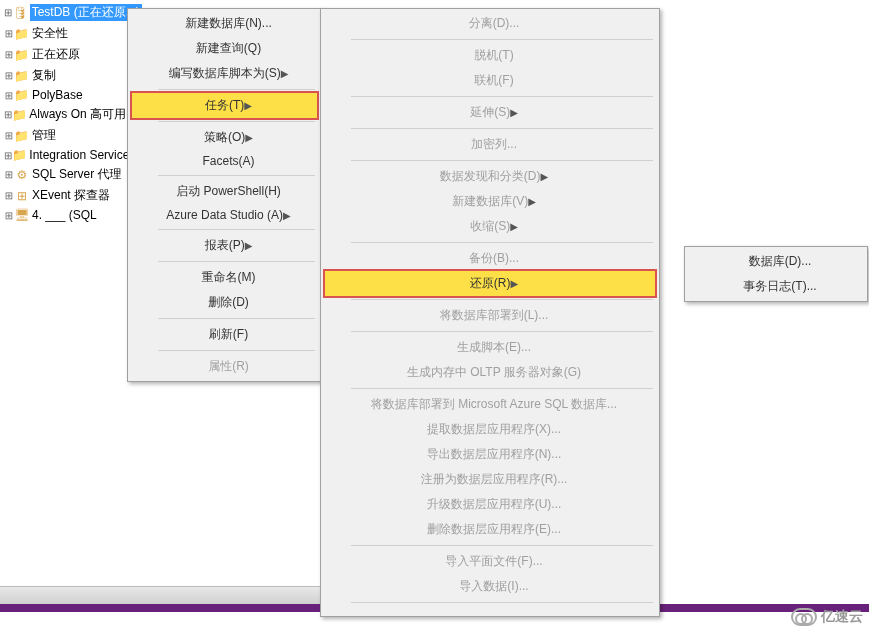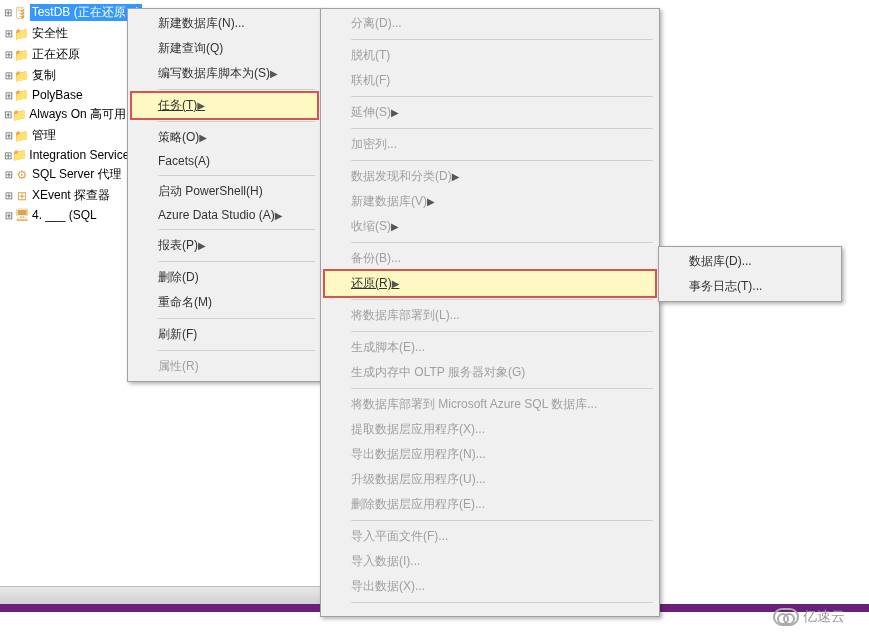--- a/index.html
+++ b/index.html
@@ -9,31 +9,31 @@
     .tree-item { display: flex; align-items: center; padding: 2px 4px; cursor: pointer; white-space: nowrap; }
     .tree-item .expand { width: 10px; text-align: center; color: #666; font-size: 10px; }
     .tree-item .icon { width: 16px; height: 14px; margin-right: 2px; display: inline-flex; align-items: center; justify-content: center; }
     .tree-item .label { white-space: nowrap; }
     .tree-item.selected { background: #fff; }
     .tree-item.selected .label { background: #3399ff; color: #fff; padding: 0 2px; }
     .folder-icon { color: #d9a64e; font-size: 12px; }
     .db-icon { color: #d9a64e; font-size: 12px; }
     
     .context-menu { position: absolute; background: #f0f0f0; border: 1px solid #a0a0a0; box-shadow: 2px 2px 4px rgba(0,0,0,0.3); min-width: 180px; padding: 2px; }
-    .menu-item { display: flex; align-items: center; justify-content: flex-start; padding: 4px 20px 4px 28px; cursor: pointer; color: #333; position: relative; }
+    .menu-item { display: flex; align-items: center; justify-content: center; padding: 4px 20px 4px 28px; cursor: pointer; color: #333; position: relative; }
     .menu-item.disabled { color: #a0a0a0; }
     .menu-item .arrow { font-size: 10px; color: #555; }
-    .menu-item.highlighted { background: #fef9c3; border: 2px solid #d9534f; margin: -2px 0; padding: 4px 18px 4px 26px; text-decoration: underline; }
+    .menu-item.highlighted { background: #fde047; border: 2px solid #d9534f; margin: -2px 0; padding: 4px 18px 4px 26px; }
     .menu-sep { height: 1px; background: #d0d0d0; margin: 3px 4px 3px 28px; }
     
     #menu1 { left: 127px; top: 8px; width: 195px; }
     #menu2 { left: 320px; top: 8px; width: 340px; }
-    #menu3 { left: 658px; top: 246px; width: 184px; }
-    
-    .watermark { position: absolute; right: 24px; bottom: 8px; display: flex; align-items: center; gap: 4px; color: #999; font-size: 14px; font-weight: normal; }
+    #menu3 { left: 684px; top: 246px; width: 184px; }
+    
+    .watermark { position: absolute; right: 6px; bottom: 8px; display: flex; align-items: center; gap: 4px; color: #999; font-size: 14px; font-weight: bold; }
     .watermark .logo { width: 26px; height: 18px; border: 2px solid #aaa; border-radius: 10px; position: relative; }
     .watermark .logo::before, .watermark .logo::after { content: ''; position: absolute; width: 8px; height: 8px; border: 2px solid #aaa; border-radius: 50%; top: 3px; }
     .watermark .logo::before { left: 2px; }
     .watermark .logo::after { right: 2px; }
     
     .purple-bar { position: absolute; left: 0; bottom: 22px; width: 100%; height: 8px; background: #68217a; }
     .gray-edge { position: absolute; left: 0; bottom: 30px; width: 320px; height: 18px; background: linear-gradient(#e8e8e8, #d0d0d0); border-top: 1px solid #bbb; }
   </style>
 </head>
 <body>
@@ -133,24 +133,24 @@
       <span>Azure Data Studio (A)</span>
       <span class="arrow">▶</span>
     </div>
     <div class="menu-sep"></div>
     <div class="menu-item">
       <span>报表(P)</span>
       <span class="arrow">▶</span>
     </div>
     <div class="menu-sep"></div>
     <div class="menu-item">
+      <span>重命名(M)</span>
+    </div>
+    <div class="menu-item">
       <span>删除(D)</span>
-    </div>
-    <div class="menu-item">
-      <span>重命名(M)</span>
     </div>
     <div class="menu-sep"></div>
     <div class="menu-item">
       <span>刷新(F)</span>
     </div>
     <div class="menu-sep"></div>
     <div class="menu-item disabled">
       <span>属性(R)</span>
     </div>
   </div>
@@ -210,34 +210,34 @@
     <div class="menu-item disabled">
       <span>将数据库部署到 Microsoft Azure SQL 数据库...</span>
     </div>
     <div class="menu-item disabled">
       <span>提取数据层应用程序(X)...</span>
     </div>
     <div class="menu-item disabled">
       <span>导出数据层应用程序(N)...</span>
     </div>
     <div class="menu-item disabled">
+      <span>注册为数据层应用程序(R)...</span>
+    </div>
+    <div class="menu-item disabled">
       <span>升级数据层应用程序(U)...</span>
     </div>
     <div class="menu-item disabled">
       <span>删除数据层应用程序(E)...</span>
     </div>
     <div class="menu-sep"></div>
     <div class="menu-item disabled">
       <span>导入平面文件(F)...</span>
     </div>
     <div class="menu-item disabled">
       <span>导入数据(I)...</span>
-    </div>
-    <div class="menu-item disabled">
-      <span>导出数据(X)...</span>
     </div>
     <div class="menu-sep"></div>
     <div class="menu-item disabled"></div>
   </div>
 <div class="context-menu" id="menu3">
     <div class="menu-item">
       <span>数据库(D)...</span>
     </div>
     <div class="menu-item">
       <span>事务日志(T)...</span>

